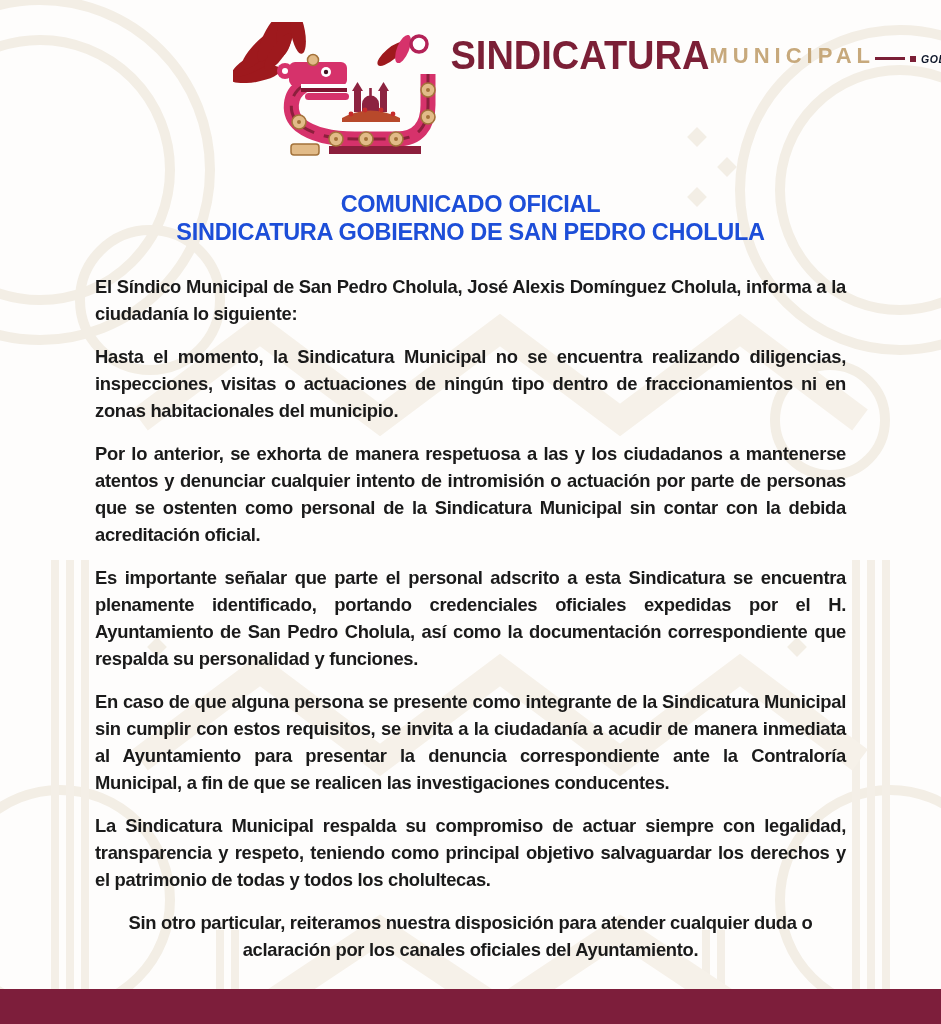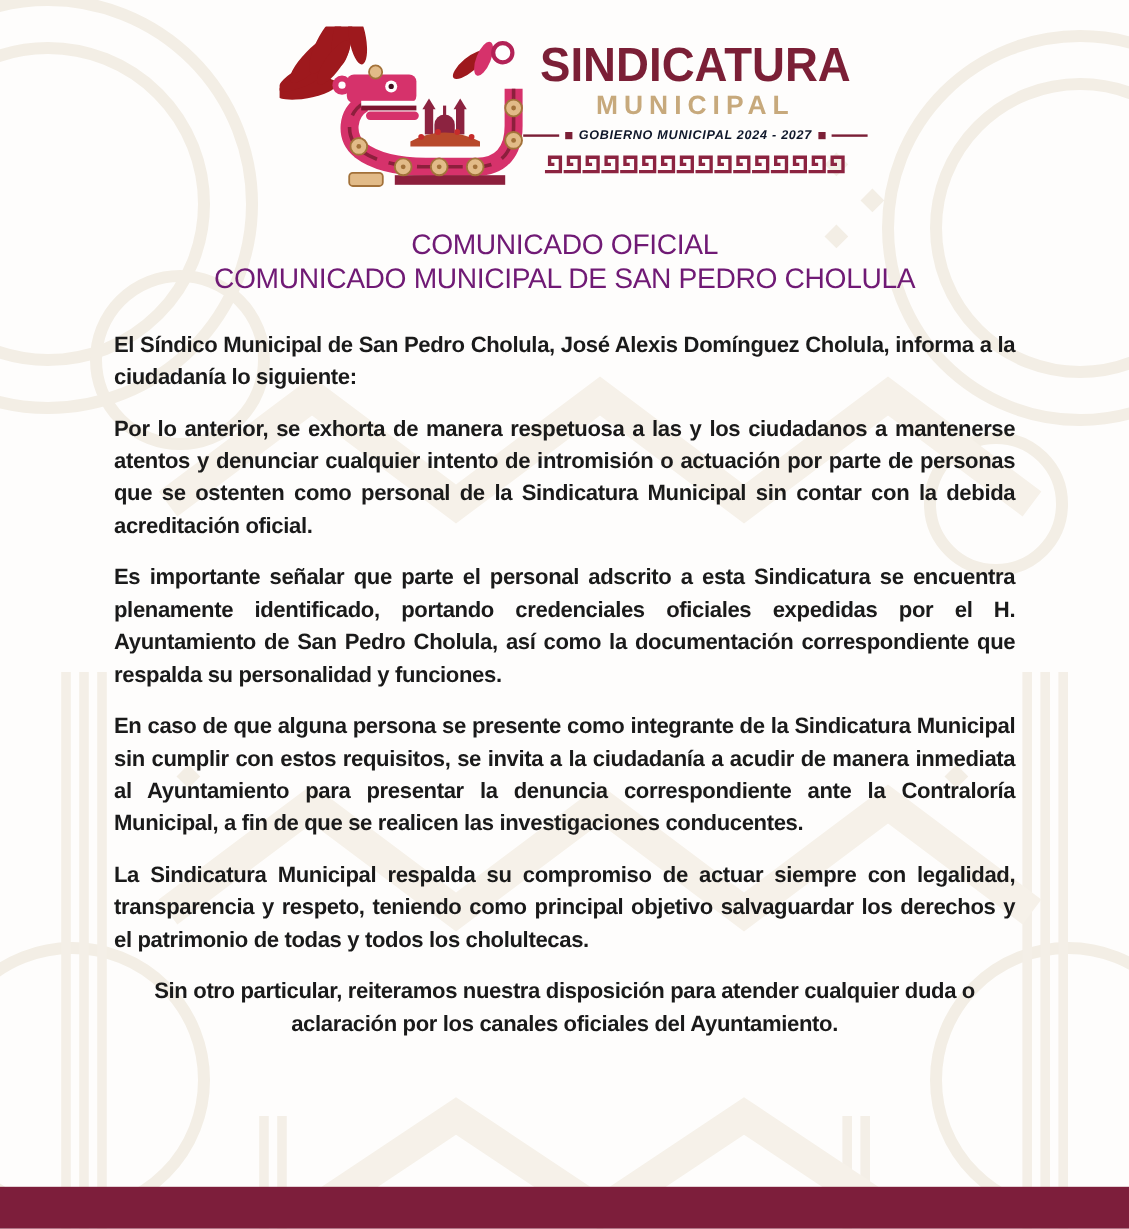--- a/index.html
+++ b/index.html
@@ -7,39 +7,39 @@
     width:941px;height:1024px;position:relative;overflow:hidden;
     background:#fefdfc;
     font-family:"Liberation Sans", sans-serif;
   }
   .watermark{position:absolute;inset:0;z-index:0;pointer-events:none;}
   .content{position:relative;z-index:1;}
 
   
   .header{display:flex;justify-content:center;align-items:flex-start;padding-top:22px;gap:6px;}
   .logo-mark svg{width:212px;height:136px;display:block;}
-  .logo-text{display:flex;flex-direction:column;align-items:center;padding-top:14px;width:258px;}
+  .logo-text{display:flex;flex-direction:row;align-items:center;padding-top:14px;width:258px;}
   .logo-title{
     color:#7b1f36;font-size:38px;font-weight:800;letter-spacing:0px;line-height:1;
     transform:scaleY(1.05);white-space:nowrap;
   }
   .logo-subtitle{
     color:#c7a97c;font-size:22px;font-weight:800;letter-spacing:5px;line-height:1.1;
     white-space:nowrap;margin-top:2px;
   }
   .tagline-row{display:flex;align-items:center;gap:5px;margin-top:7px;color:#0f172a;}
   .tagline-dash{width:30px;height:2.5px;background:#7b1f36;}
   .tagline-dot{width:6px;height:6px;background:#7b1f36;}
   .tagline{font-size:10.5px;font-weight:700;font-style:italic;letter-spacing:0.6px;white-space:nowrap;}
   .greca{margin-top:7px;}
 
   
   .title-block{
-    text-align:center;margin-top:32px;color:#701a75;
-    font-weight:400;font-size:23.5px;line-height:28px;letter-spacing:-0.3px;
+    text-align:center;margin-top:32px;color:#1d4ed8;
+    font-weight:700;font-size:23.5px;line-height:28px;letter-spacing:-0.3px;
   }
 
   
   .body-text{
     margin:27px 95px 0 95px;color:#1a1a1a;
     font-size:18.4px;font-weight:700;line-height:27px;letter-spacing:-0.3px;
   }
   .body-text p{margin:0 0 16px 0;text-align:justify;}
   .body-text p.centered{text-align:center;padding:0 18px;}
 
@@ -182,25 +182,26 @@
             <use href="#gr" x="204.1"></use>
             <use href="#gr" x="219.8"></use>
             <use href="#gr" x="235.5"></use>
         </svg>
       </div>
     </div>
   </div>
 
   <div class="title-block">
     <div>COMUNICADO OFICIAL</div>
-    <div>COMUNICADO MUNICIPAL DE SAN PEDRO CHOLULA</div>
+    <div>SINDICATURA GOBIERNO DE SAN PEDRO CHOLULA</div>
   </div>
 
   <div class="body-text">
     <p>El Síndico Municipal de San Pedro Cholula, José Alexis Domínguez Cholula, informa a la ciudadanía lo siguiente:</p>
+    <p>Hasta el momento, la Sindicatura Municipal no se encuentra realizando diligencias, inspecciones, visitas o actuaciones de ningún tipo dentro de fraccionamientos ni en zonas habitacionales del municipio.</p>
     <p>Por lo anterior, se exhorta de manera respetuosa a las y los ciudadanos a mantenerse atentos y denunciar cualquier intento de intromisión o actuación por parte de personas que se ostenten como personal de la Sindicatura Municipal sin contar con la debida acreditación oficial.</p>
     <p>Es importante señalar que parte el personal adscrito a esta Sindicatura se encuentra plenamente identificado, portando credenciales oficiales expedidas por el H. Ayuntamiento de San Pedro Cholula, así como la documentación correspondiente que respalda su personalidad y funciones.</p>
     <p>En caso de que alguna persona se presente como integrante de la Sindicatura Municipal sin cumplir con estos requisitos, se invita a la ciudadanía a acudir de manera inmediata al Ayuntamiento para presentar la denuncia correspondiente ante la Contraloría Municipal, a fin de que se realicen las investigaciones conducentes.</p>
     <p>La Sindicatura Municipal respalda su compromiso de actuar siempre con legalidad, transparencia y respeto, teniendo como principal objetivo salvaguardar los derechos y el patrimonio de todas y todos los cholultecas.</p>
     <p class="centered">Sin otro particular, reiteramos nuestra disposición para atender cualquier duda o aclaración por los canales oficiales del Ayuntamiento.</p>
   </div>
 
 </div>
 
 <div class="footer-bar"></div>

